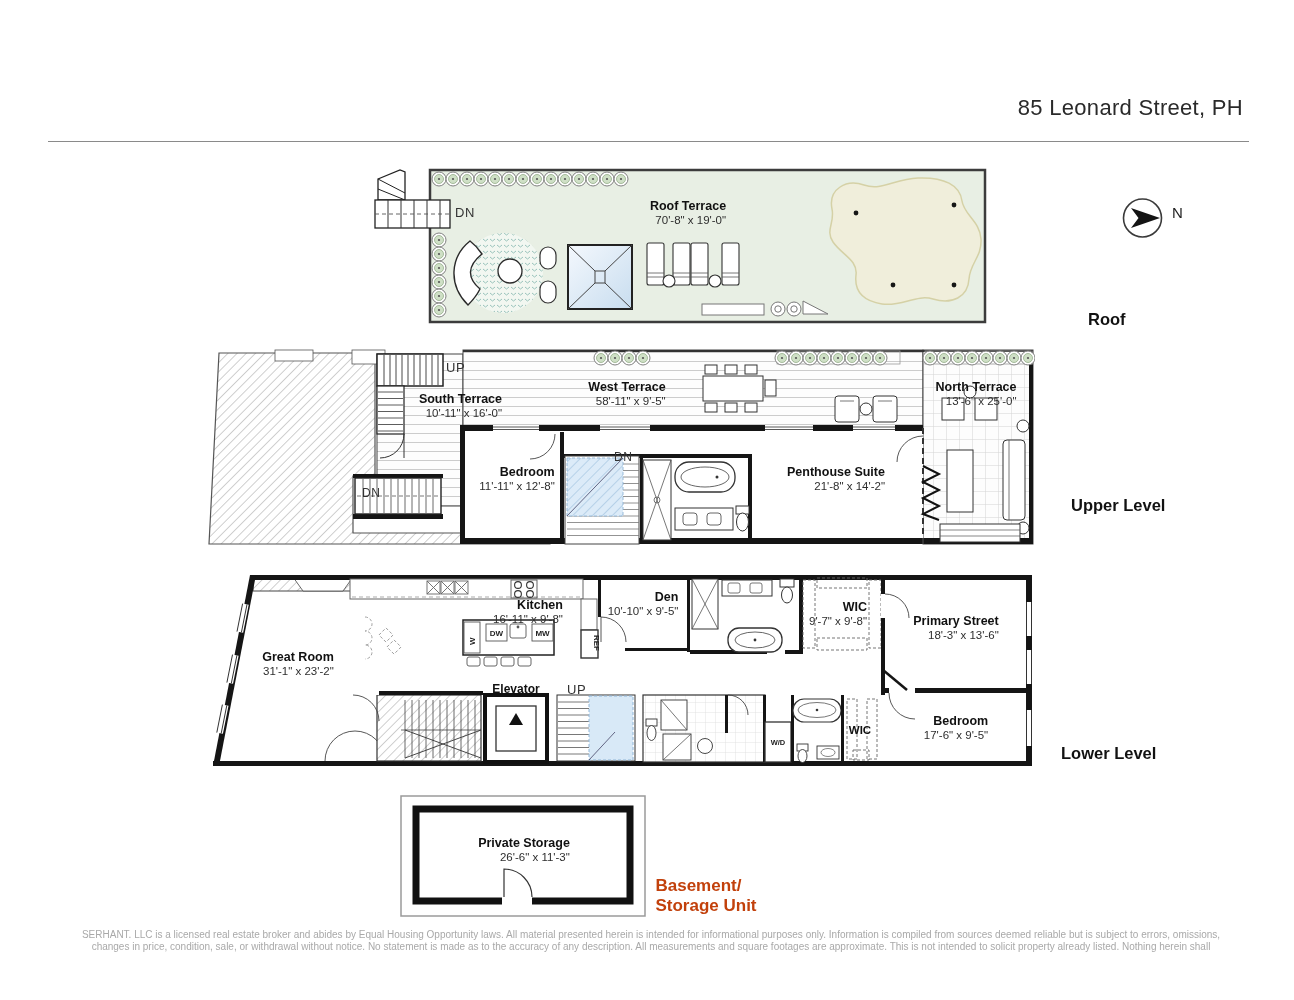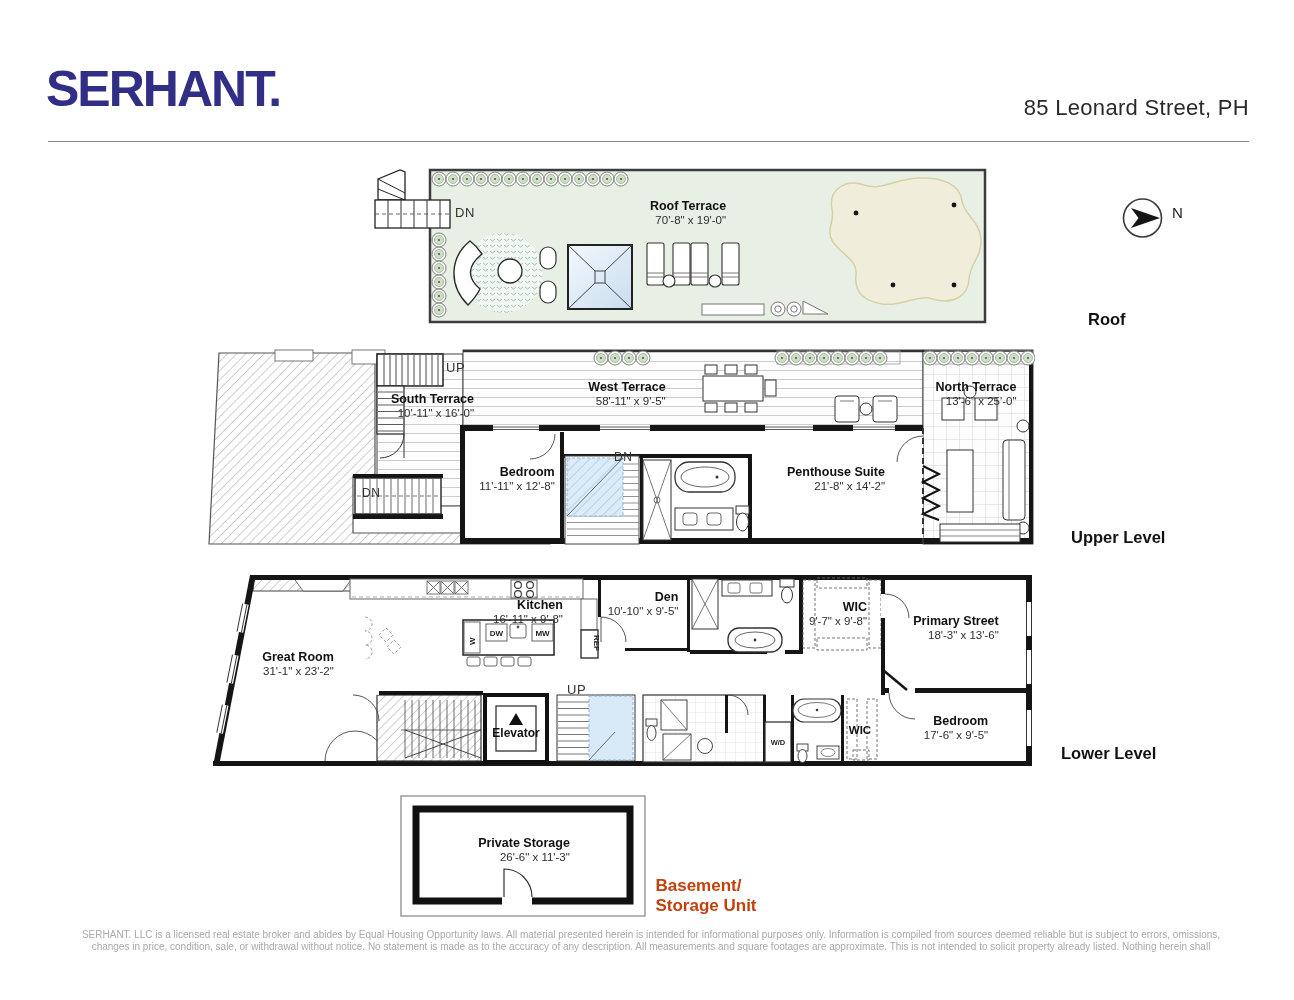--- a/index.html
+++ b/index.html
@@ -1,24 +1,24 @@
 <!DOCTYPE html>
 <html><head>
 <meta charset="utf-8">
 <style>
   html,body{margin:0;padding:0;background:#ffffff;}
   .page{position:relative;width:1294px;height:1000px;background:#fff;font-family:"Liberation Sans",sans-serif;overflow:hidden;}
   .logo{position:absolute;left:46px;top:60px;font-size:50px;font-weight:800;letter-spacing:-2px;color:#312e85;}
-  .addr{position:absolute;top:95px;right:45px;font-size:22px;font-weight:400;color:#2a2a2a;letter-spacing:.3px;}
+  .addr{position:absolute;top:95px;right:51px;font-size:22px;font-weight:400;color:#2a2a2a;letter-spacing:.3px;}
   .divider{position:absolute;left:48px;right:45px;top:141px;border-top:1px solid #8a8a8a;}
   .plan{position:absolute;}
   .lbl{position:absolute;transform:translateX(-50%);text-align:right;color:#1c1c1c;line-height:1.18;}
   .rname{font-weight:700;font-size:12.5px;color:#111;}
   .rdims{font-size:11.5px;color:#2e2e2e;}
-  .wrap{white-space:normal;width:86px;}
+  .wrap{white-space:normal;width:86px;margin-left:28px;}
   .tag{position:absolute;font-size:13px;color:#333;letter-spacing:.5px;}
   .tag.small{font-size:12px;}
   .level-lbl{position:absolute;font-weight:700;font-size:16.5px;color:#121212;}
   .basement-lbl{position:absolute;transform:translateX(-50%);font-weight:700;font-size:17px;line-height:19.5px;color:#c2410c;}
   .north-n{position:absolute;font-size:15px;color:#222;}
   .elev{font-weight:700;font-size:12px;color:#111;}
   .wic2{font-weight:700;font-size:11.5px;color:#111;}
   .footer{position:absolute;left:48px;top:929px;width:1206px;font-size:10px;line-height:11.6px;color:#a9a9a9;text-align:center;}
   svg text{font-family:"Liberation Sans",sans-serif;}
 </style>
@@ -58,21 +58,20 @@
           <stop offset="1" stop-color="#c8ddef"></stop>
       </linearGradient>
       <g id="planter">
           <circle r="7" fill="#ffffff" stroke="#808080" stroke-width="1"></circle>
           <circle r="4.5" fill="#cfe0c6" stroke="#94ad89" stroke-width="0.8"></circle>
           <circle r="1.1" fill="#555555"></circle>
         </g>
     </defs>
   </svg>
 
-  <div class="logo">SERHANT.</div>
   <div class="addr">85 Leonard Street, PH</div>
   <div class="divider"></div>
 
   <svg class="plan" style="left:370px;top:165px;width:620px;height:165px" viewBox="0 0 620 165">
     <rect x="60" y="5" width="555" height="152" fill="#e8efe4" stroke="#3c3c3c" stroke-width="2.5"></rect>
     <path d="M462,44 C458,24 476,14 494,20 C512,26 524,14 548,13 C574,12 590,20 592,36 C594,50 610,56 611,74 C612,92 600,98 599,114 C598,132 582,140 563,134 C546,129 532,142 512,139 C494,136 484,127 486,110 C488,95 472,90 463,77 C455,65 465,58 462,44 Z" fill="#f0eedb" stroke="#d5d1a6" stroke-width="1.5"></path>
     <g fill="#161616">
       <circle cx="486" cy="48" r="2.4"></circle>
         <circle cx="584" cy="40" r="2.4"></circle>
         <circle cx="523" cy="120" r="2.4"></circle>
@@ -494,21 +493,21 @@
   <div class="lbl" style="left:517px;top:465px">
     <div class="rname">Bedroom</div>
     <div class="rdims">11'-11" x 12'-8"</div>
   </div>
   <div class="tag small" style="left:614px;top:450px">DN</div>
   <div class="tag small" style="left:362px;top:486px">DN</div>
   <div class="lbl" style="left:836px;top:465px">
     <div class="rname">Penthouse Suite</div>
     <div class="rdims">21'-8" x 14'-2"</div>
   </div>
-  <div class="level-lbl" style="left:1071px;top:528px">Upper Level</div>
+  <div class="level-lbl" style="left:1071px;top:496px">Upper Level</div>
 
   <div class="lbl" style="left:528px;top:598px">
     <div class="rname">Kitchen</div>
     <div class="rdims">16'-11" x 9'-8"</div>
   </div>
   <div class="lbl" style="left:298px;top:650px">
     <div class="rname">Great Room</div>
     <div class="rdims">31'-1" x 23'-2"</div>
   </div>
   <div class="lbl" style="left:643px;top:590px">
@@ -517,21 +516,21 @@
   </div>
   <div class="lbl" style="left:838px;top:600px">
     <div class="rname">WIC</div>
     <div class="rdims">9'-7" x 9'-8"</div>
   </div>
   <div class="lbl" style="left:956px;top:614px">
     <div class="rname">Primary Street</div>
     <div class="rdims">18'-3" x 13'-6"</div>
   </div>
   <div class="tag" style="left:567px;top:682px">UP</div>
-  <div class="lbl elev" style="left:516px;top:726px">Elevator</div>
+  <div class="lbl elev" style="left:516px;top:682px">Elevator</div>
   <div class="lbl wic2" style="left:860px;top:724px">WIC</div>
   <div class="lbl" style="left:956px;top:714px">
     <div class="rname">Bedroom</div>
     <div class="rdims">17'-6" x 9'-5"</div>
   </div>
   <div class="level-lbl" style="left:1061px;top:744px">Lower Level</div>
 
   <div class="lbl" style="left:524px;top:836px">
     <div class="rname">Private Storage</div>
     <div class="rdims">26'-6" x 11'-3"</div>

